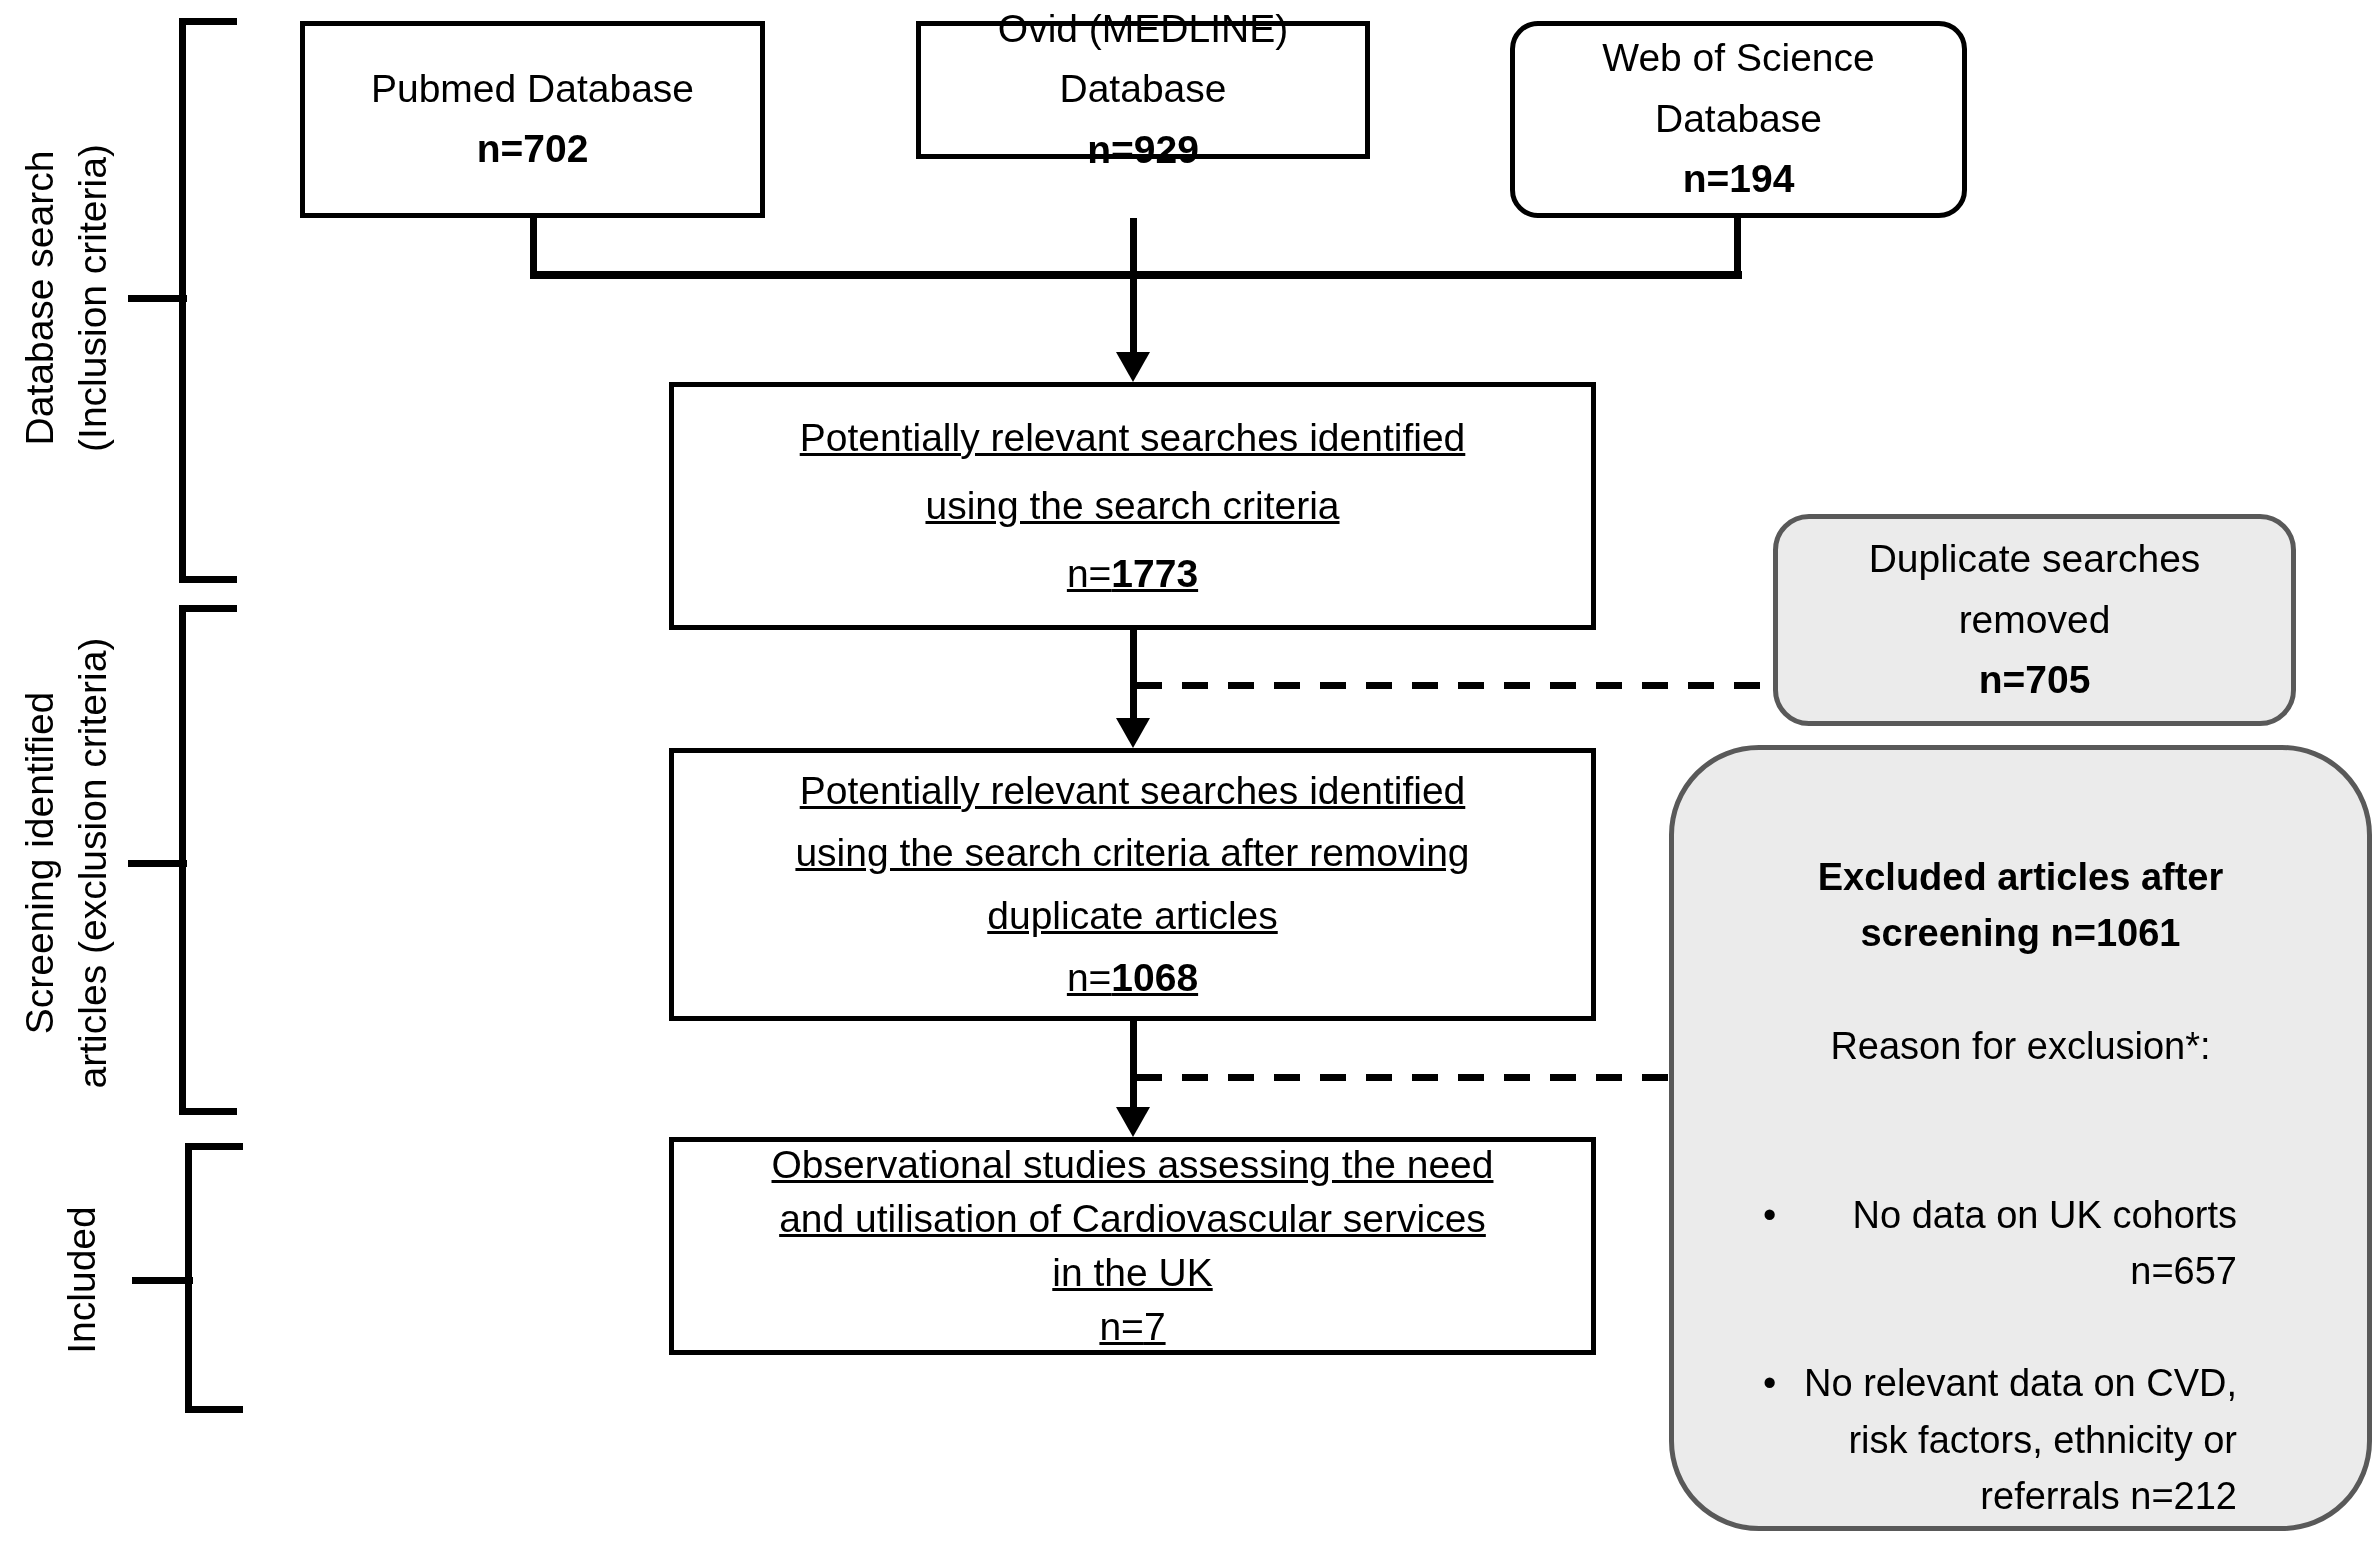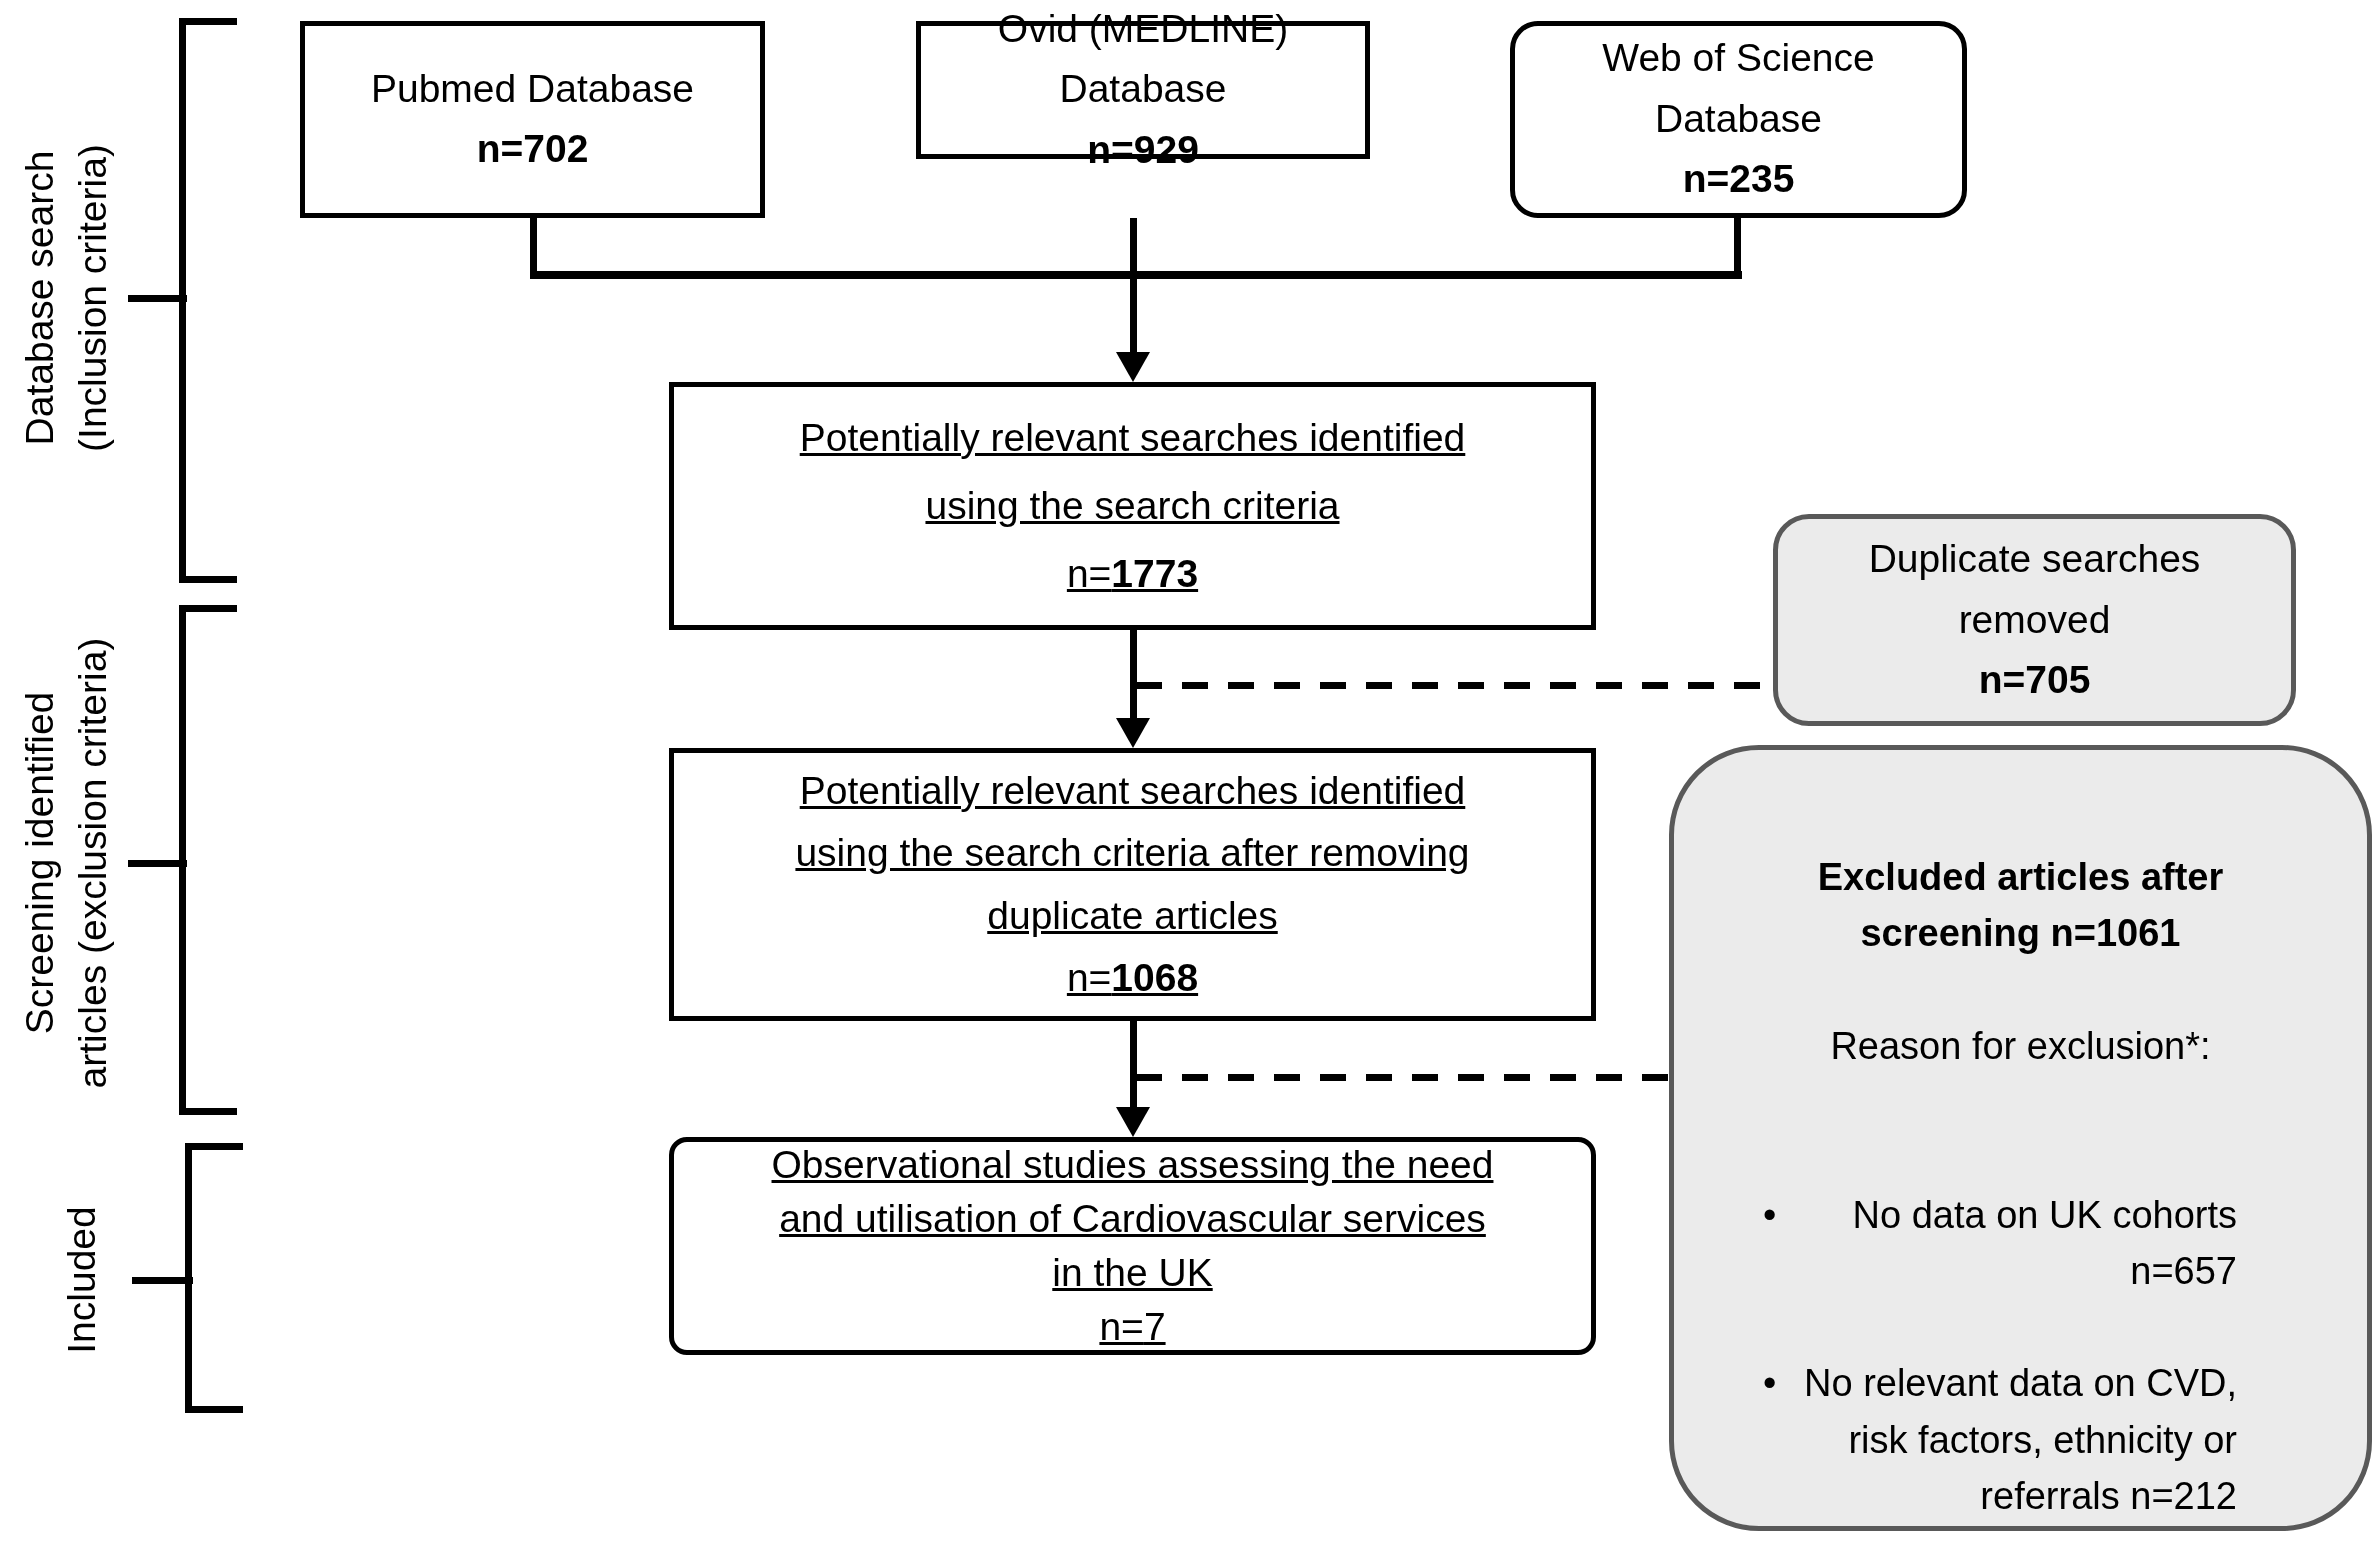--- a/index.html
+++ b/index.html
@@ -110,21 +110,21 @@
     <div class="count">n=702</div>
   </div>
   <div class="box top-box" style="left:916px;top:20.6px;width:454px;height:138px;">
     <div class="title">Ovid (MEDLINE)
 Database</div>
     <div class="count">n=929</div>
   </div>
   <div class="box top-box" style="left:1510px;top:20.6px;width:457px;height:197px;border-radius:28px;">
     <div class="title">Web of Science
 Database</div>
-    <div class="count">n=235</div>
+    <div class="count">n=194</div>
   </div>
 
   <div>
     <div class="bar" style="left:530px;top:218px;width:7.4px;height:58px;"></div>
     <div class="bar" style="left:1734px;top:218px;width:7.4px;height:58px;"></div>
     <div class="bar" style="left:530px;top:271px;width:1212px;height:8.2px;"></div>
   </div>
 
   <div>
     <div class="bar" style="left:1130px;top:218px;width:7.4px;height:137px;"></div>
@@ -151,21 +151,21 @@
     <div class="nline"><span>n=</span><span class="nval">1068</span></div>
   </div>
 
   <div class="dash" style="left:1136px;top:1074px;width:533px;"></div>
 
   <div>
     <div class="bar" style="left:1130px;top:1021px;width:7.4px;height:90px;"></div>
     <div class="arrowhead" style="left:1116px;top:1107px;"></div>
   </div>
 
-  <div class="box flow-box" style="left:669px;top:1137px;width:927px;height:218px;line-height:1.38;border-radius:18px;">
+  <div class="box flow-box" style="left:669px;top:1137px;width:927px;height:218px;line-height:1.38;">
     <div class="txt">Observational studies assessing the need
 and utilisation of Cardiovascular services
 in the UK</div>
     <div class="nline"><span>n=</span><span class="nval normal">7</span></div>
   </div>
 
   <div class="panel panel-duplicates" style="left:1773px;top:514px;width:523px;height:212px;">
     <div class="txt">Duplicate searches
 removed</div>
     <div class="count">n=705</div>

